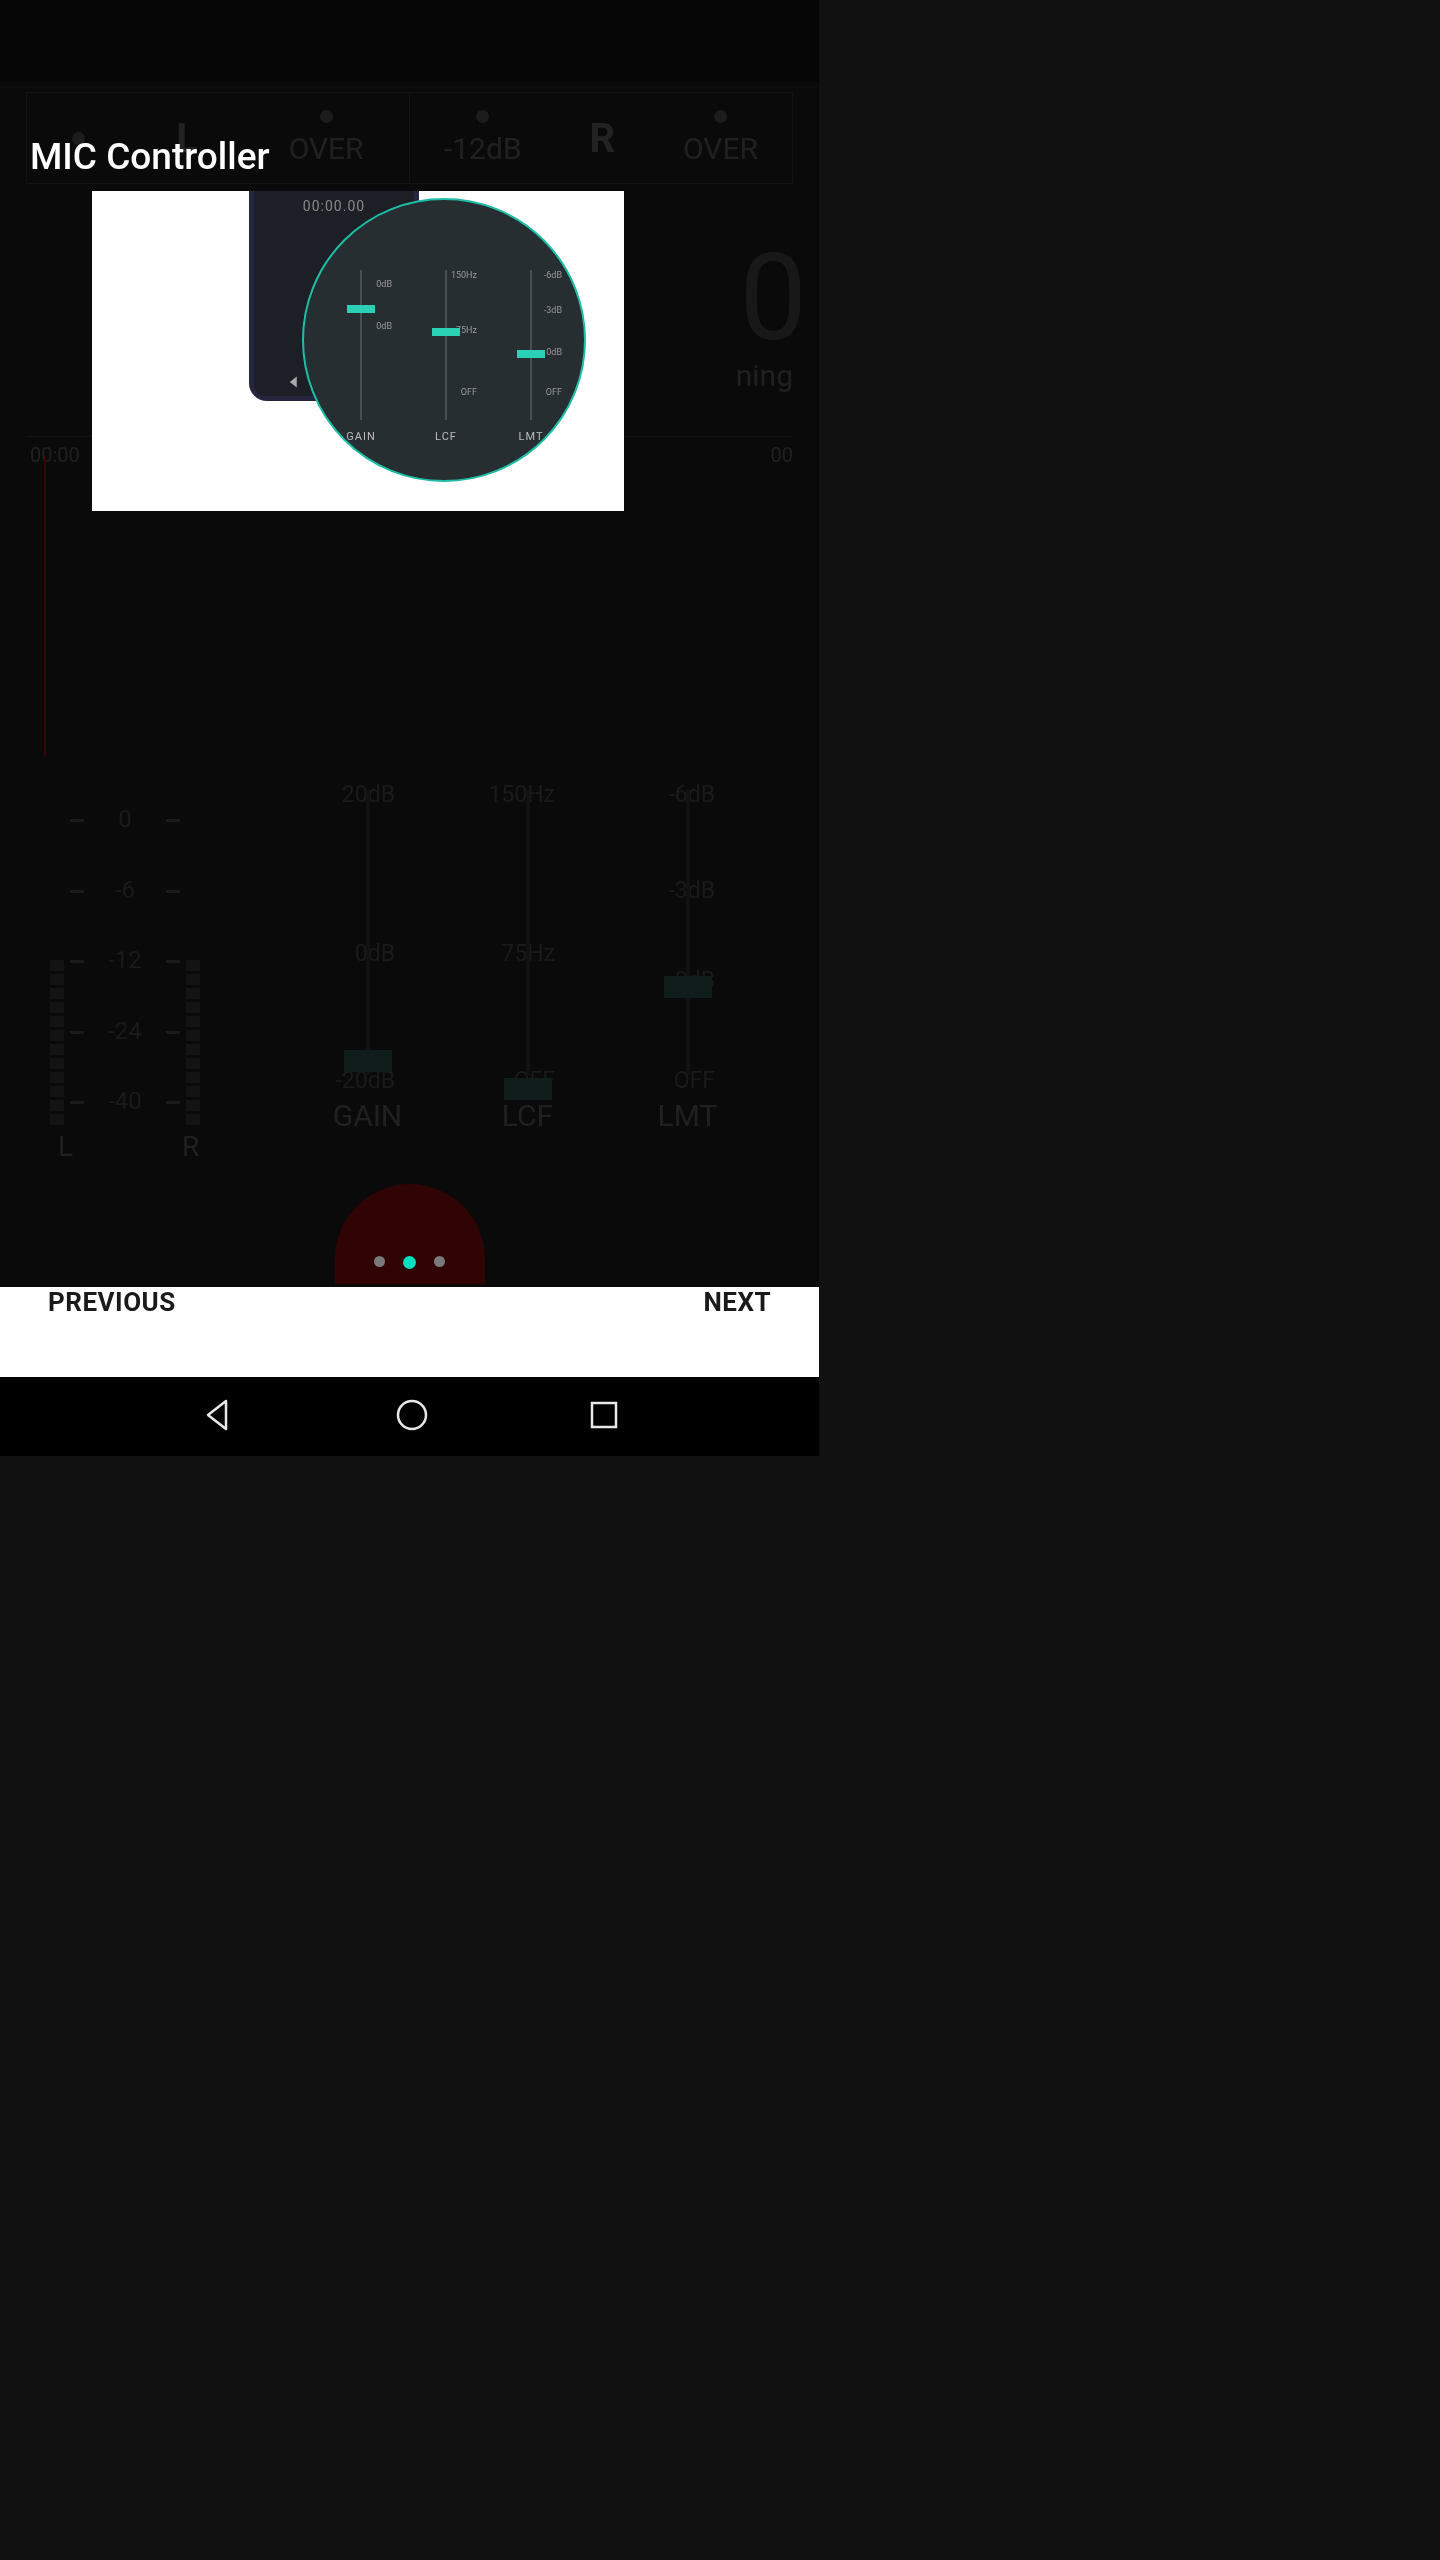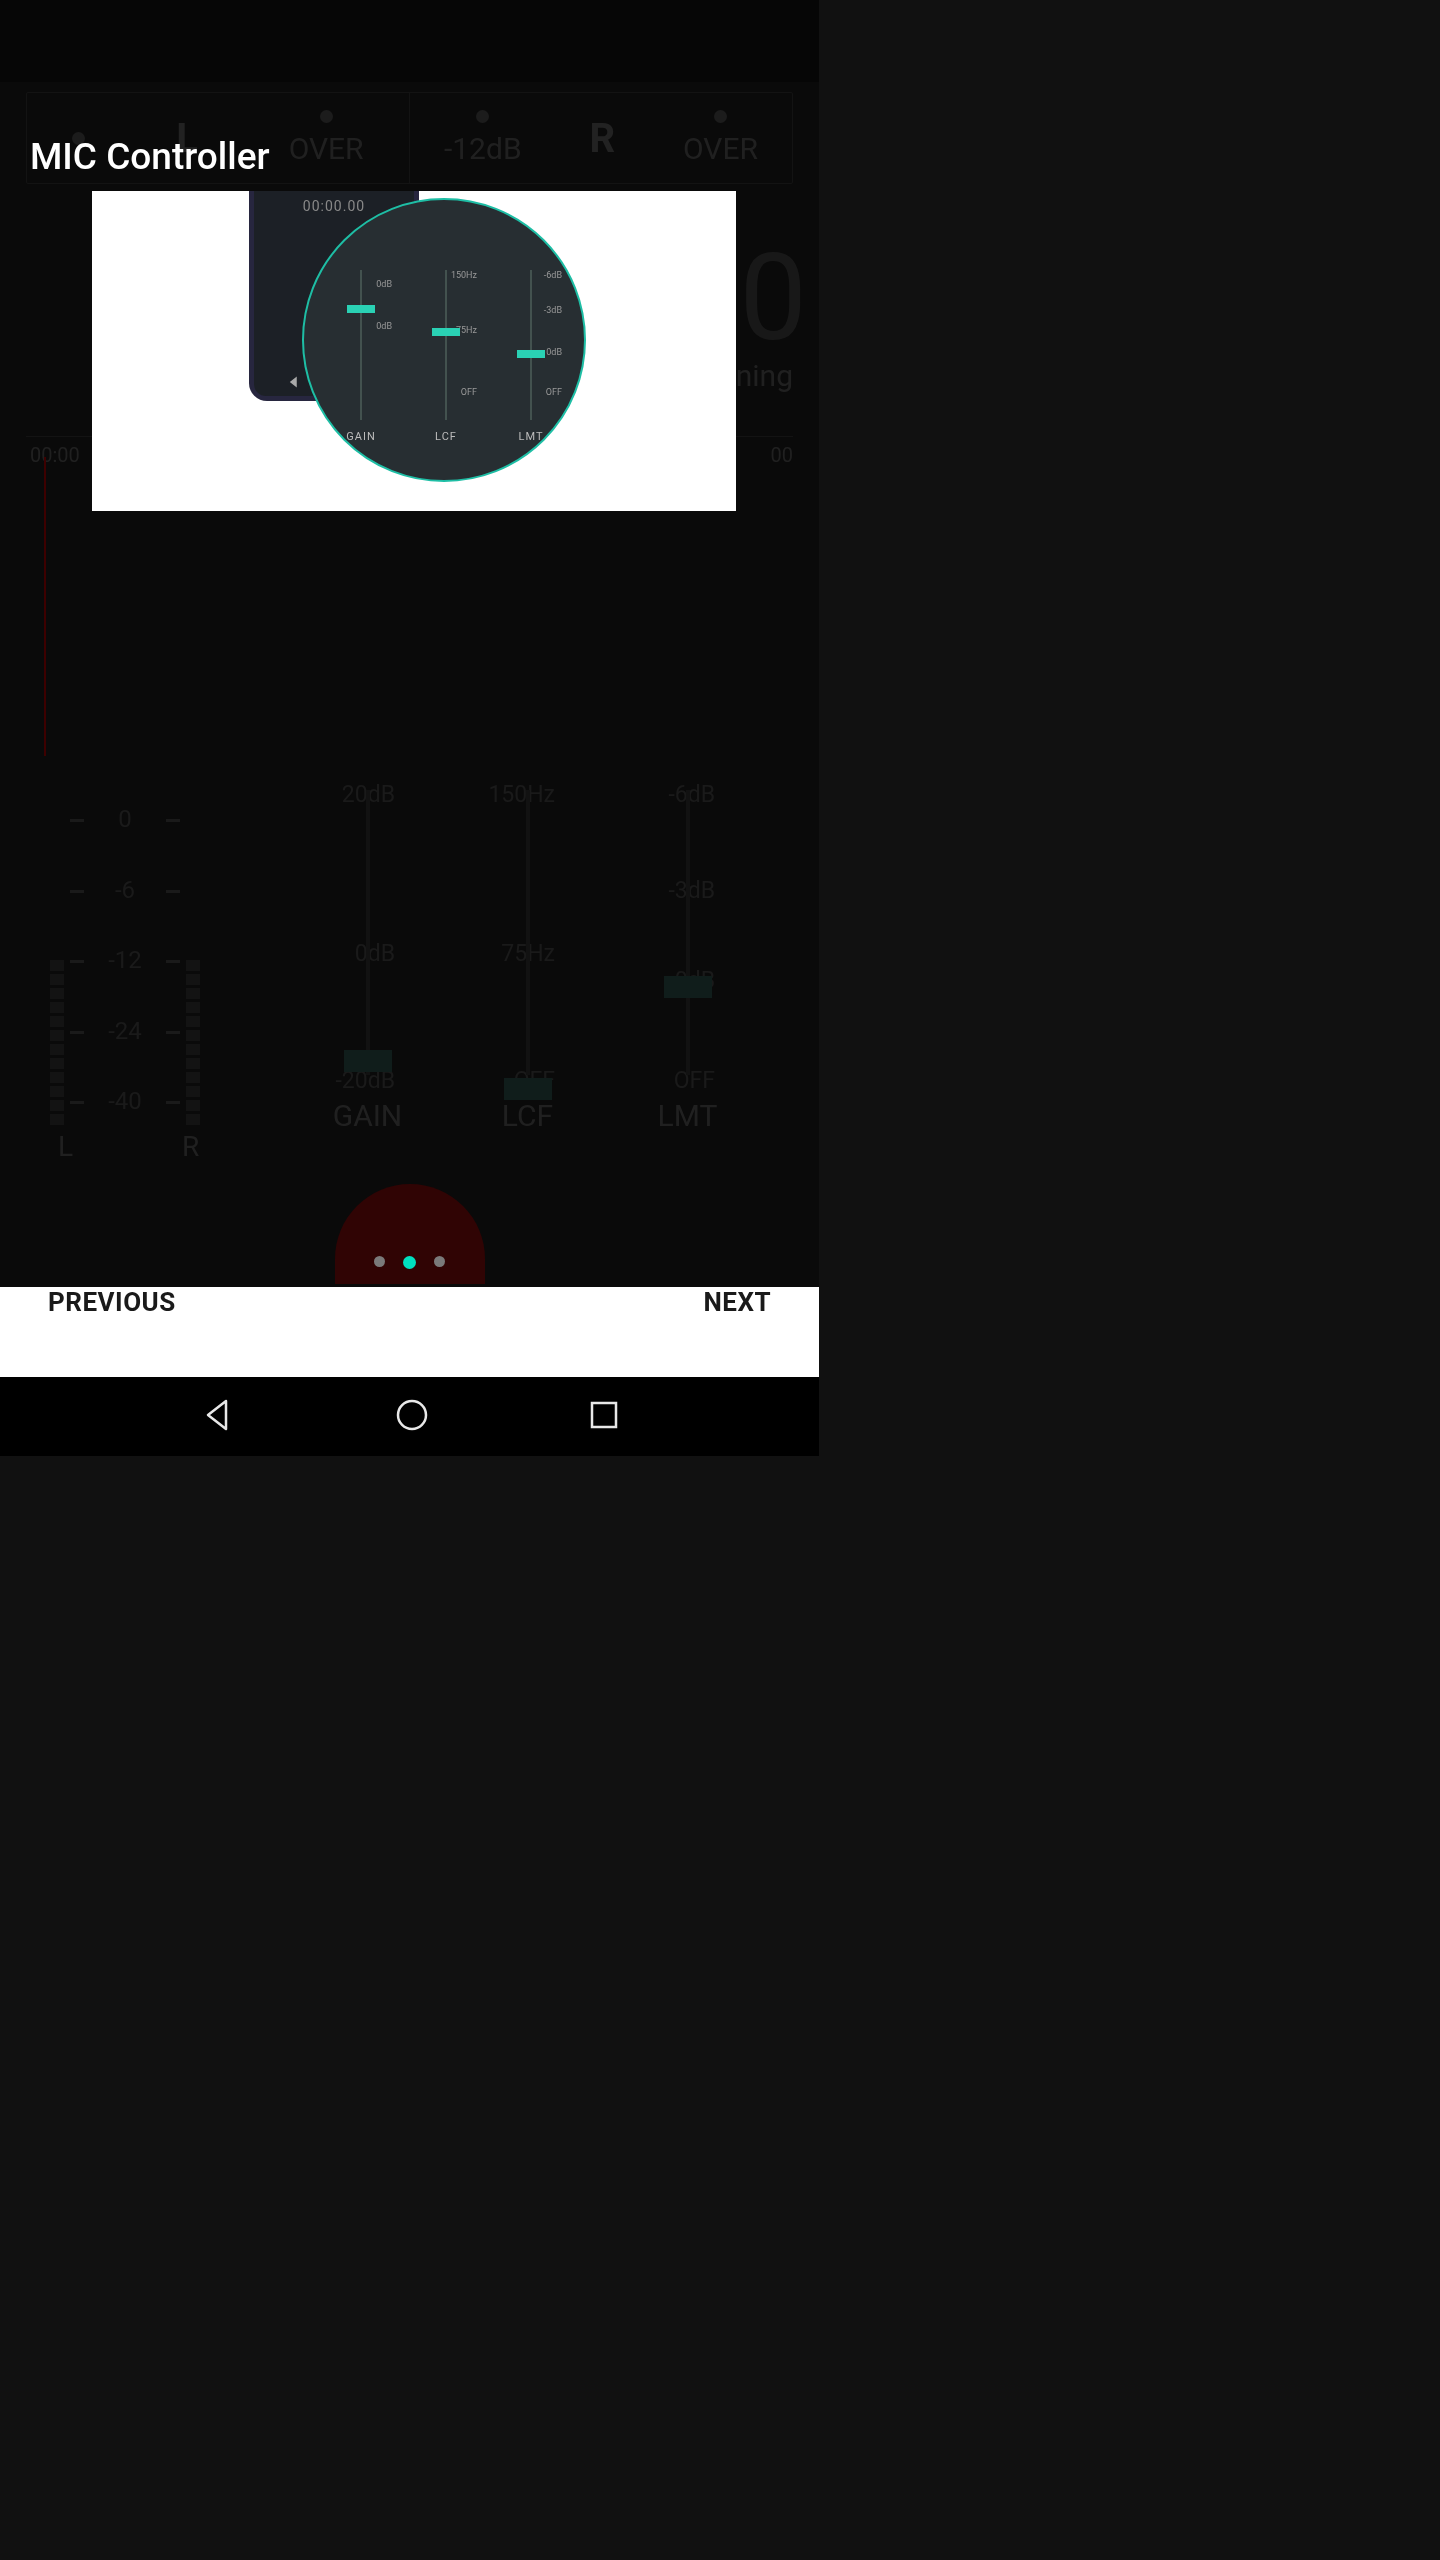--- a/index.html
+++ b/index.html
@@ -94,21 +94,21 @@
   }
 
   
   .overlay-title {
     position: absolute; top: 135px; left: 30px;
     color: #fff; font-size: 37px; font-weight: 500;
   }
 
   .tutorial-image {
     position: absolute; top: 191px; left: 92px;
-    width: 644px; height: 320px;
+    width: 532px; height: 320px;
     background: #fff;
     overflow: hidden;
   }
   .ti-phone {
     position:absolute; left: 157px; top: -110px;
     width: 170px; height: 320px;
     background: #27263f; border-radius: 18px; padding: 5px;
   }
   .ti-phone-screen { width:100%; height:100%; background:#1c2026; border-radius:12px; position:relative;}
   .ti-phone-time { position:absolute; top:112px; width:100%; text-align:center; color:#888; font-size:14px; letter-spacing:1px;}

